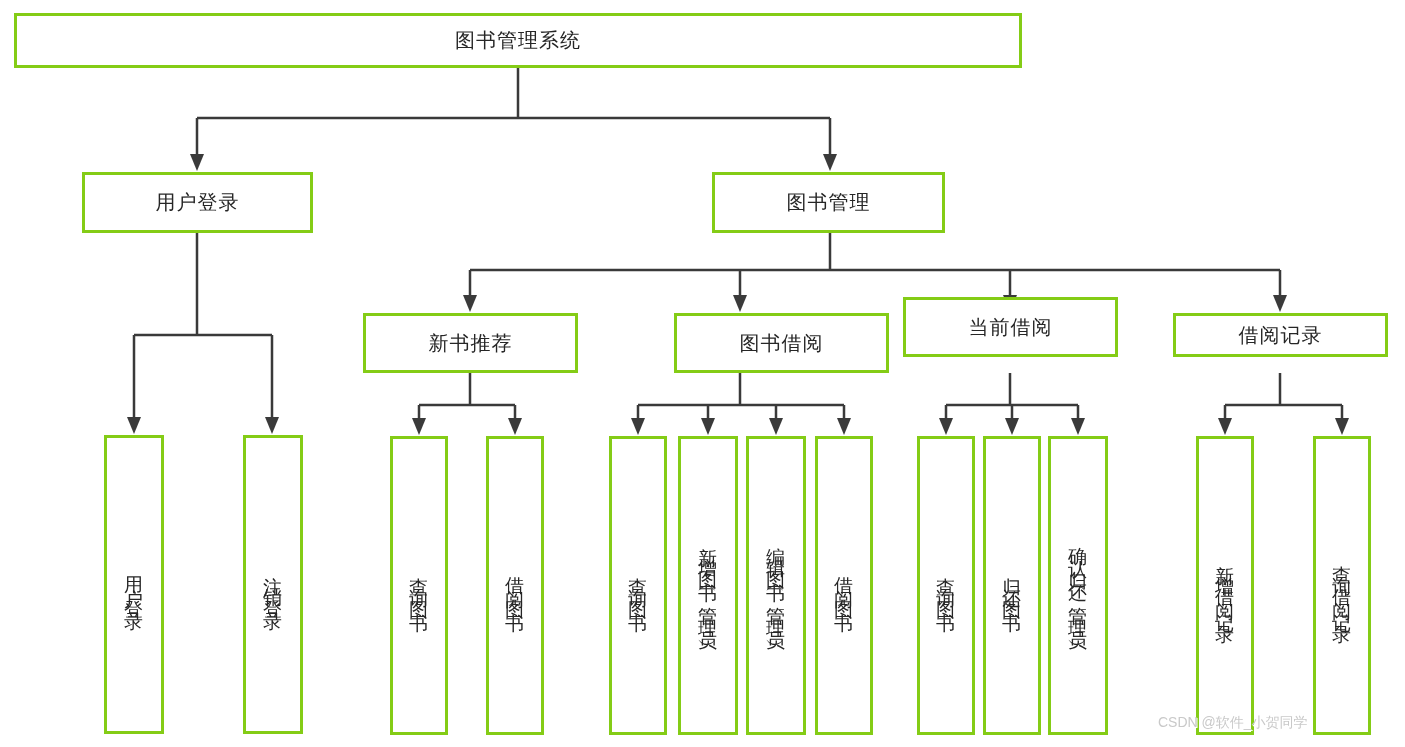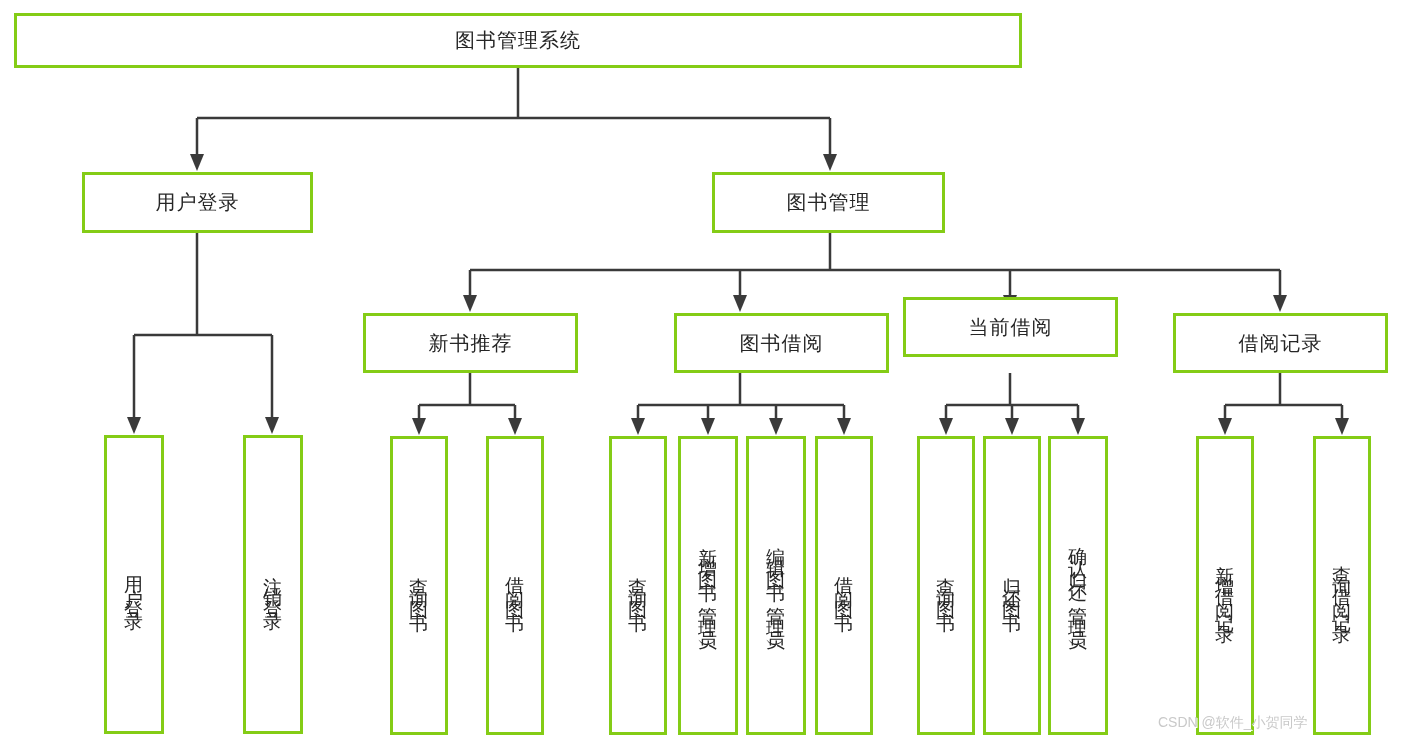--- a/index.html
+++ b/index.html
@@ -108,21 +108,21 @@
 
   <div class="node h" style="left:712px; top:172px; width:233px; height:61px;">
     <span>图书管理</span>
   </div>
   <div class="node h" style="left:633px; top:313px; width:215px; height:60px;margin-left:41px;">
     <span>图书借阅</span>
   </div>
   <div class="node h" style="left:903px; top:297px; width:215px; height:60px;">
     <span>当前借阅</span>
   </div>
-  <div class="node h" style="left:1173px; top:313px; width:215px; height:60px;">
+  <div class="node h" style="left:1173px; top:313px; width:215px; height:44px;">
     <span>借阅记录</span>
   </div>
 
   <div class="node leaf" style="left:104px; top:435px; width:60px; height:299px;">
     <span class="vtext">用户登录</span>
   </div>
   <div class="node leaf" style="left:243px; top:435px; width:60px; height:299px;">
     <span class="vtext">注销登录</span>
   </div>
 

